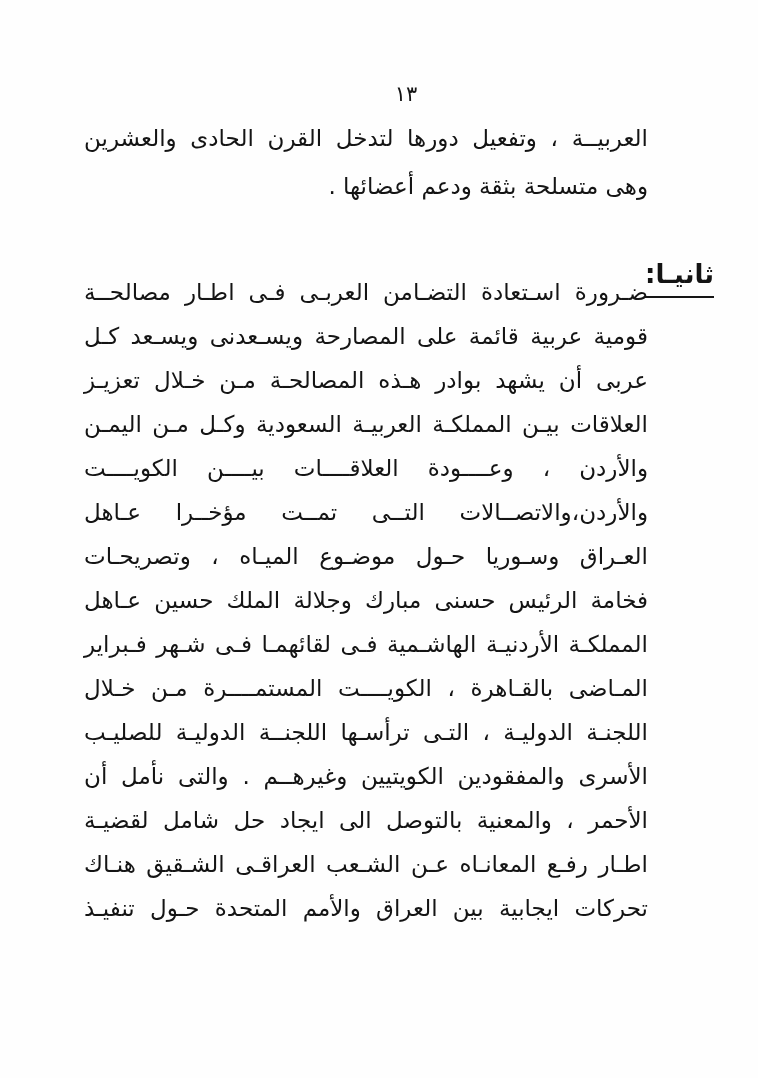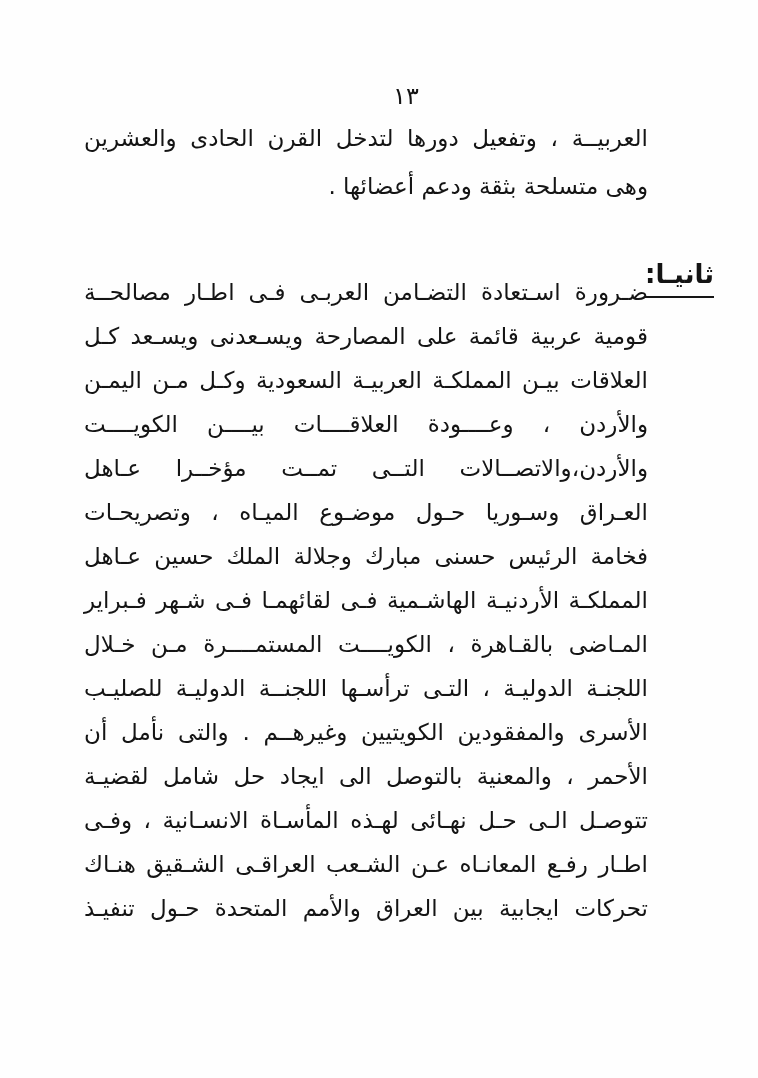--- a/index.html
+++ b/index.html
@@ -15,21 +15,21 @@
     overflow: hidden;
     font-family: "DejaVu Sans", sans-serif;
     color: #141414;
   }
   .page-number {
     position: absolute;
     top: 82px;
     left: 375px;
     width: 62px;
     text-align: center;
-    font-size: 24px;
+    font-size: 21px;
     letter-spacing: 2px;
   }
   .para {
     position: absolute;
     right: 110px;
     width: 564px;
     direction: rtl;
     unicode-bidi: embed;
     font-size: 23px;
   }
@@ -72,28 +72,28 @@
   <div class="para para-1">
     <div class="t-line">العربيــة ، وتفعيل دورها لتدخل القرن الحادى  والعشرين</div>
     <div class="t-line last-short">وهى متسلحة بثقة ودعم أعضائها .</div>
   </div>
 
   <div class="section-label">ثانيـا:</div>
 
   <div class="para para-2">
     <div class="t-line">ضـرورة اسـتعادة التضـامن العربـى فـى اطـار مصالحــة</div>
     <div class="t-line">قومية عربية قائمة على المصارحة ويسـعدنى ويسـعد كـل</div>
+    <div class="t-line">عربى أن يشهد بوادر هـذه المصالحـة مـن خـلال  تعزيـز</div>
     <div class="t-line">العلاقات بيـن المملكـة العربيـة السعودية وكـل مـن اليمـن</div>
     <div class="t-line">والأردن ، وعــــودة العلاقــــات بيــــن الكويــــت</div>
     <div class="t-line">والأردن،والاتصــالات   التــى تمــت مؤخــرا عـاهل</div>
     <div class="t-line">العـراق وسـوريا حـول موضـوع الميـاه ،  وتصريحـات</div>
     <div class="t-line">فخامة الرئيس حسنى مبارك وجلالة الملك حسين   عـاهل</div>
     <div class="t-line">المملكـة الأردنيـة الهاشـمية فـى لقائهمـا فـى شـهر فـبراير</div>
     <div class="t-line">المـاضى بالقـاهرة ، الكويــــت المستمــــرة مـن خـلال</div>
     <div class="t-line">اللجنـة الدوليـة  ، التـى ترأسـها اللجنــة الدوليـة للصليـب</div>
     <div class="t-line">الأسرى والمفقودين الكويتيين وغيرهــم .  والتى نأمل  أن</div>
     <div class="t-line">الأحمر ،  والمعنية بالتوصل الى ايجاد حل شامل  لقضيـة</div>
-    <div class="t-line">تتوصـل الـى حـل نهـائى لهـذه المأسـاة  الانسـانية ، وفـى</div>
     <div class="t-line">اطـار رفـع المعانـاه عـن الشـعب العراقـى الشـقيق هنـاك</div>
     <div class="t-line">تحركات ايجابية بين العراق والأمم المتحدة  حـول   تنفيـذ</div>
   </div>
 
 </div>
 
 </body></html>

